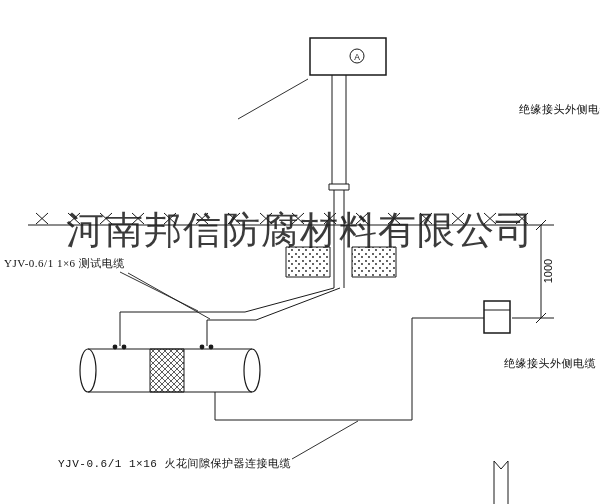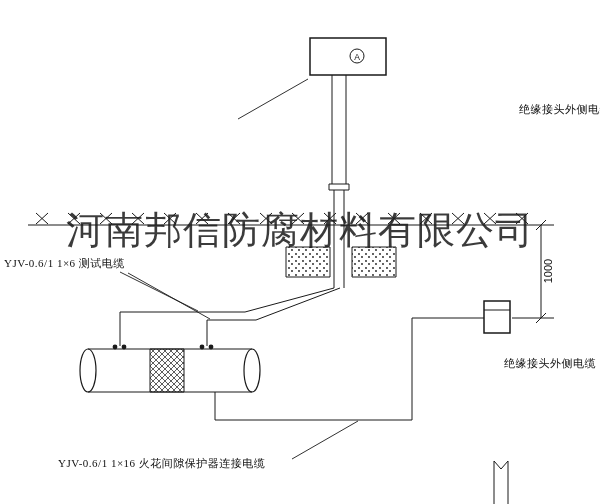--- a/index.html
+++ b/index.html
@@ -125,17 +125,17 @@
       <line x1="128" y1="273" x2="210" y2="319"></line>
       <line x1="292" y1="459" x2="358" y2="421"></line>
     </g>
 
     <path d="M494,461 L501,469 L508,461 M494,461 L494,504 M508,461 L508,504" stroke="#1a1a1a" stroke-width="1" fill="none"></path>
   </svg>
 
   <div class="lbl" style="left:519px; top:102px;">绝缘接头外侧电缆</div>
   <div class="lbl" style="left:4px; top:256px;text-align:right;">YJV-0.6/1 1×6  测试电缆</div>
   <div class="lbl" style="left:504px; top:356px;">绝缘接头外侧电缆</div>
-  <div class="lbl" style="left:58px; top:456px;">YJV-0.6/1 1×16  火花间隙保护器连接电缆</div>
+  <div class="lbl" style="left:58px; top:456px;font-family:Liberation Mono, monospace;">YJV-0.6/1 1×16  火花间隙保护器连接电缆</div>
 
   <div id="watermark">河南邦信防腐材料有限公司</div>
 
 </div>
 
 </body></html>

